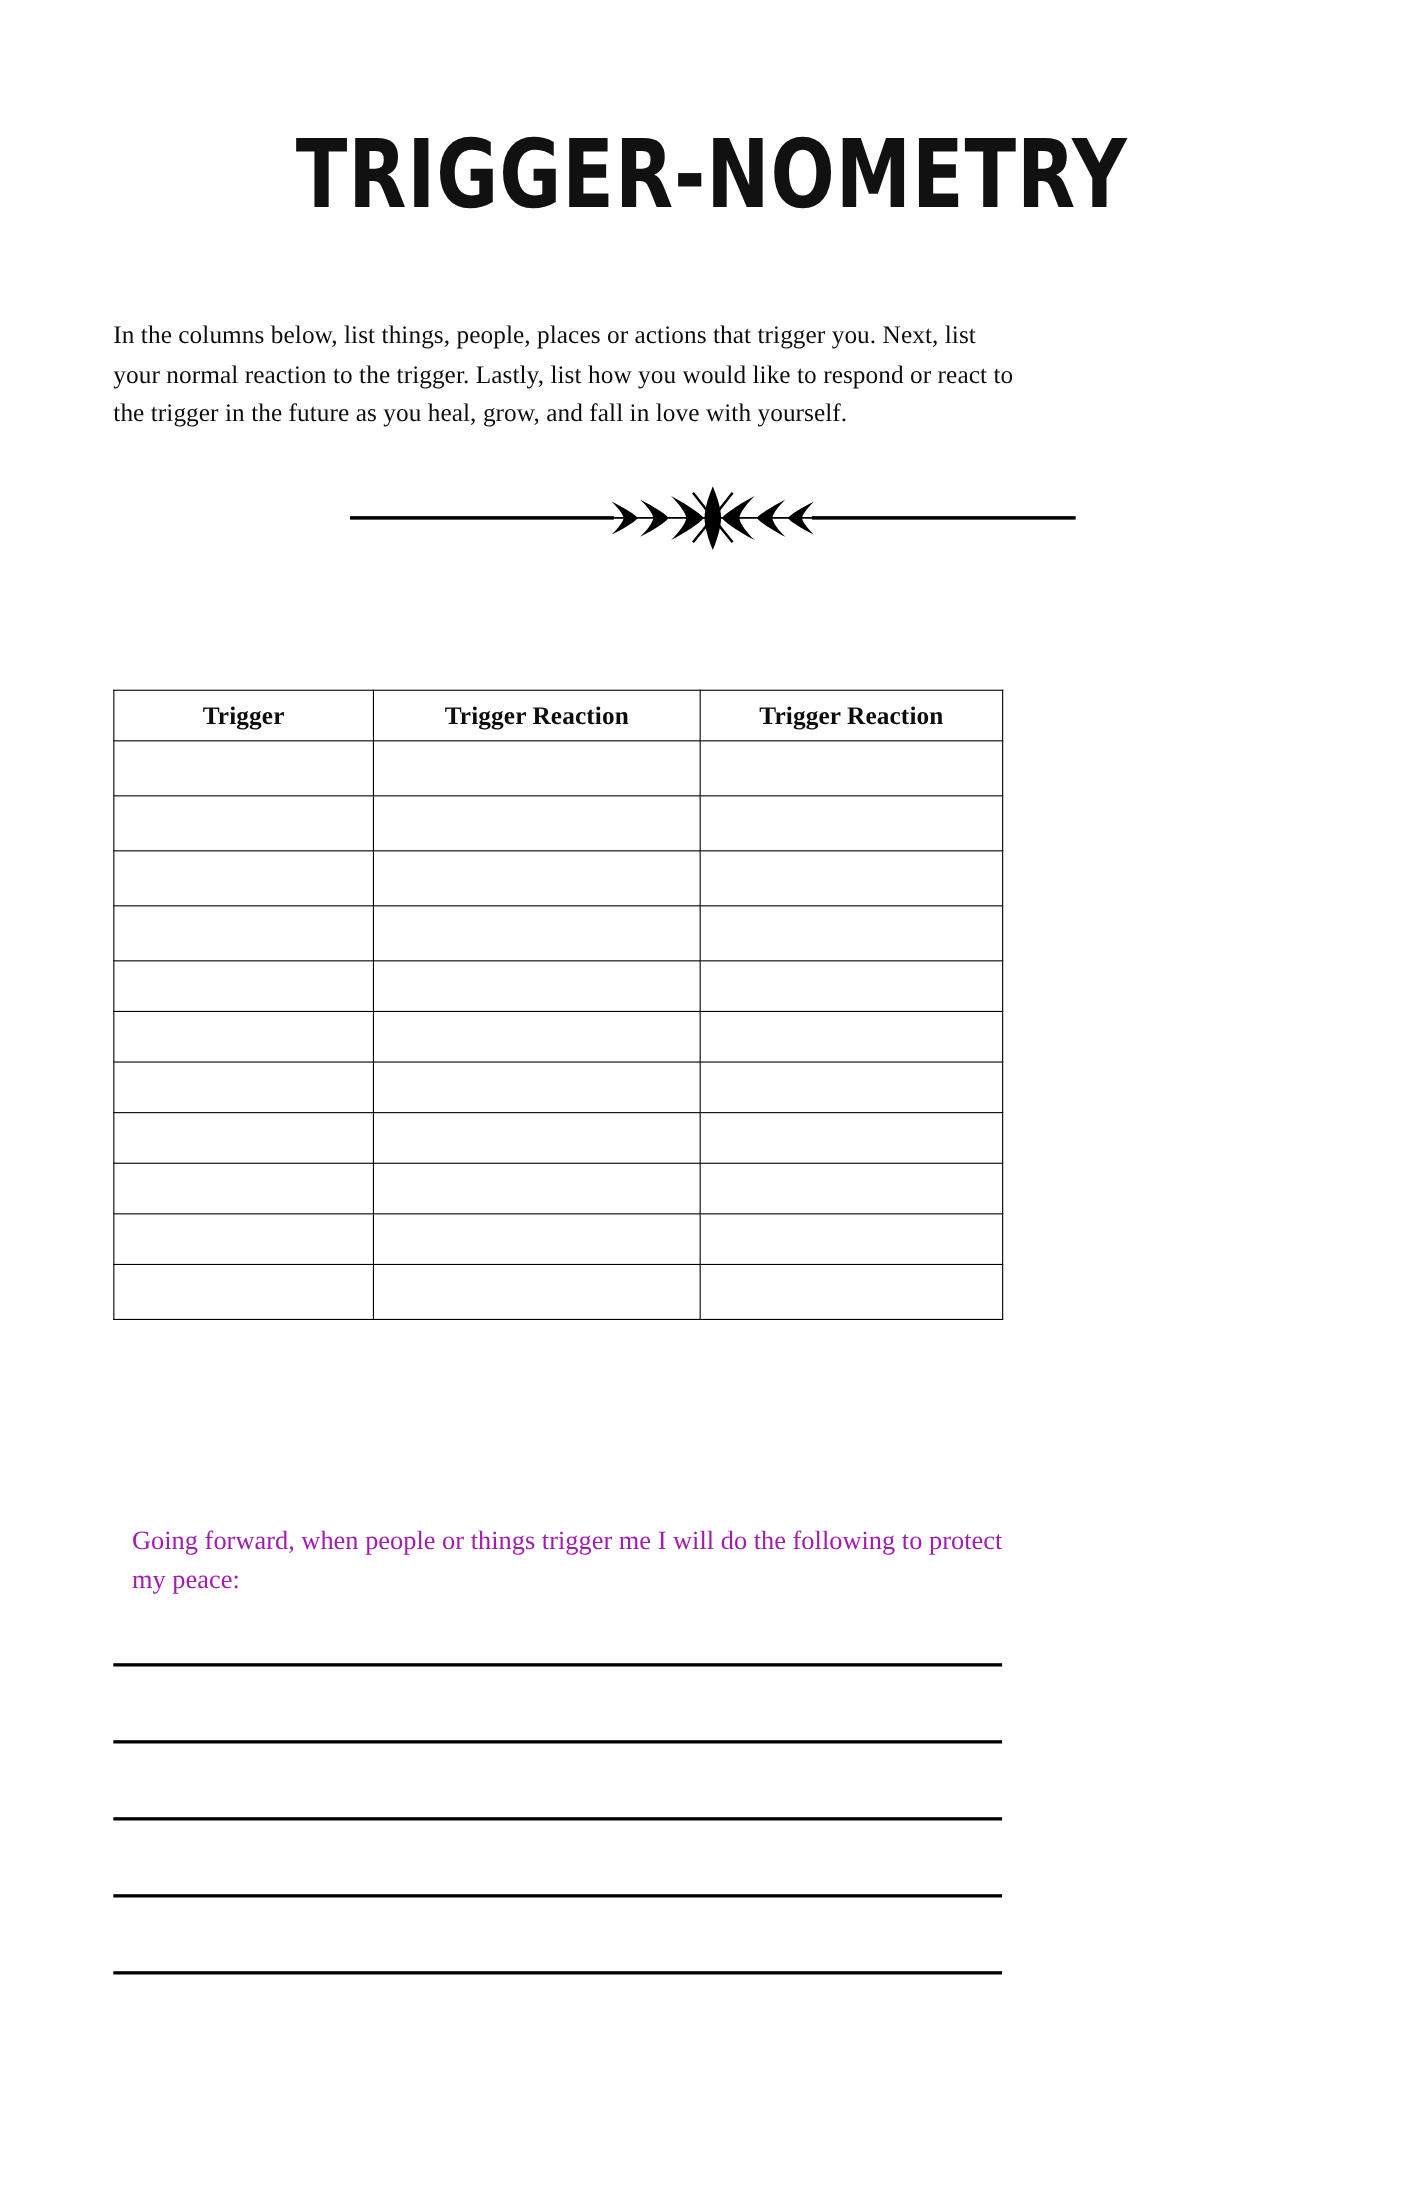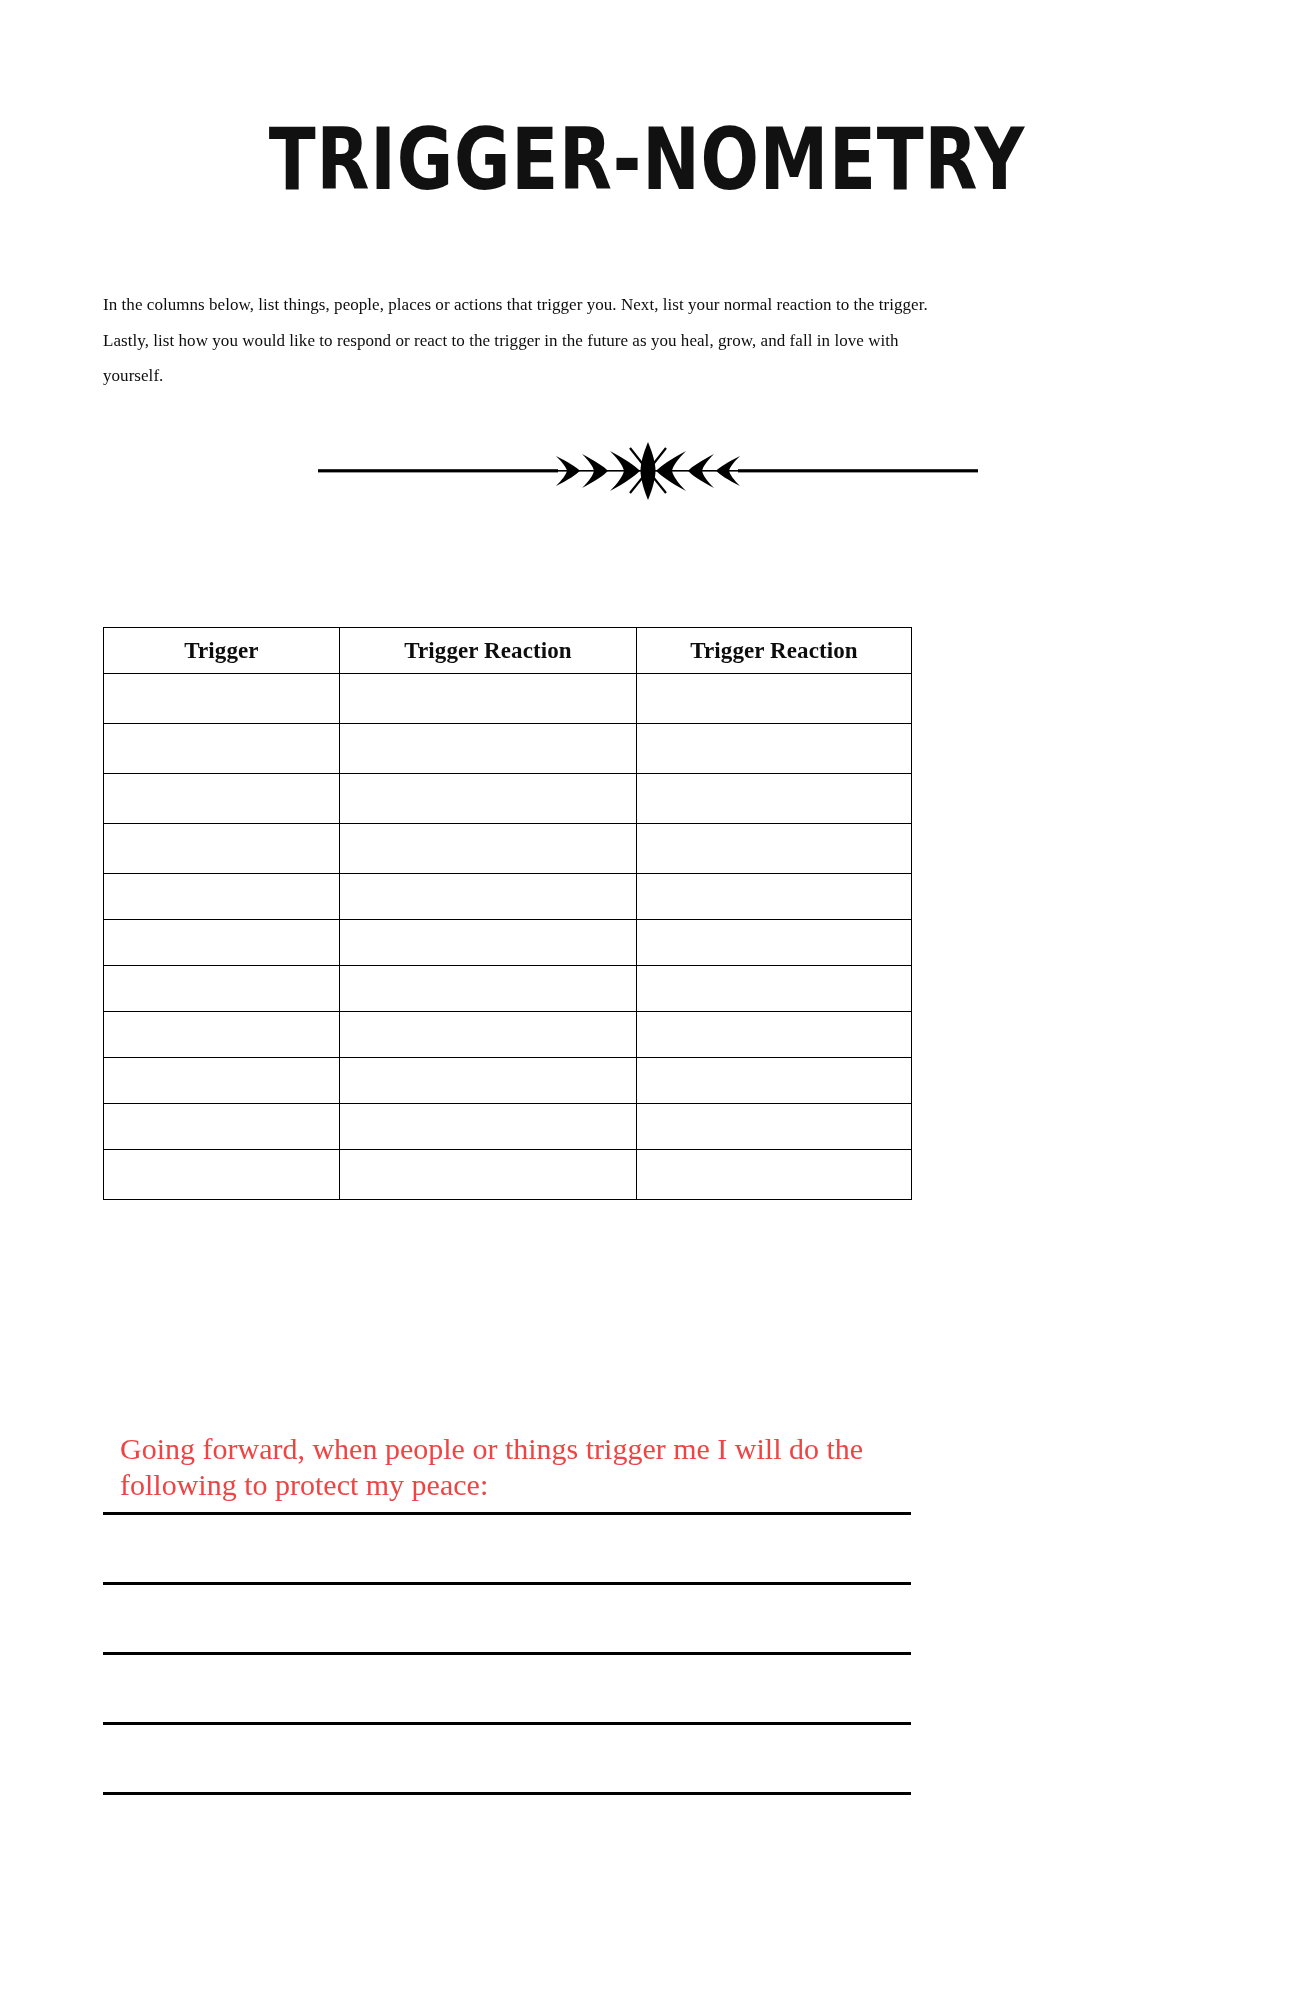--- a/index.html
+++ b/index.html
@@ -41,21 +41,21 @@
     transform-origin: 50% 50%;
     white-space: nowrap;
   }
 
   
   .intro {
     position: absolute;
     left: 103px;
     top: 287px;
     width: 828px;
-    font-size: 17px;
+    font-size: 23px;
     line-height: 35.5px;
     text-align: left;
     color: #0d0d0d;
     letter-spacing: 0.05px;
   }
 
   
   .divider-wrap {
     position: absolute;
     left: 318px;
@@ -96,24 +96,23 @@
     height: 45px;
   }
   .table tr.tall td { height: 49px; }
 
   
   .prompt {
     position: absolute;
     left: 120px;
     top: 1383px;
     width: 820px;
-    font-size: 30px;
+    font-size: 24px;
     line-height: 36px;
-    color: #ef4444;
-    margin-top: 48px;
+    color: #a21caf;
   }
 
   
   .lines {
     position: absolute;
     left: 103px;
     top: 1512px;
     width: 808px;
   }
   .wline {

